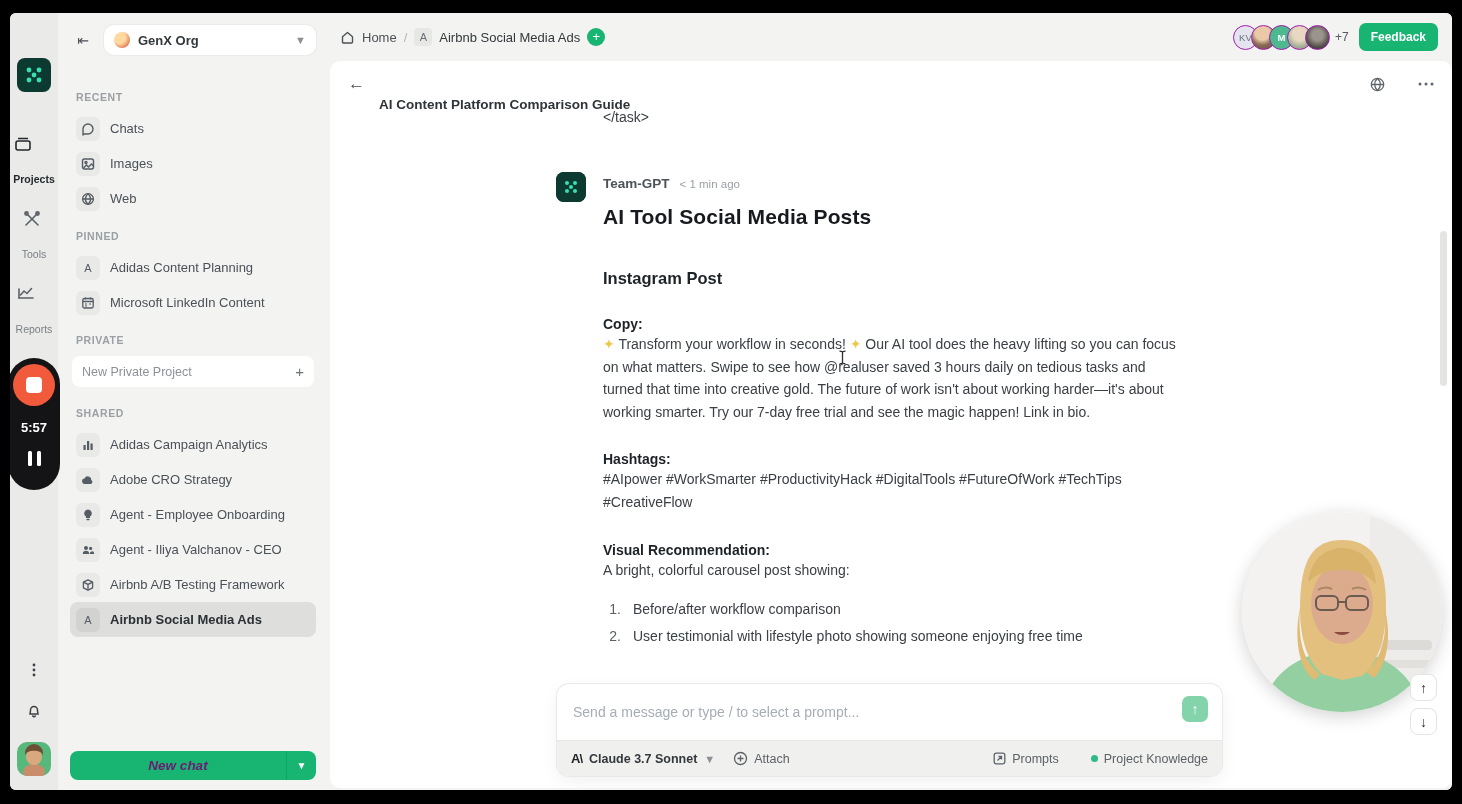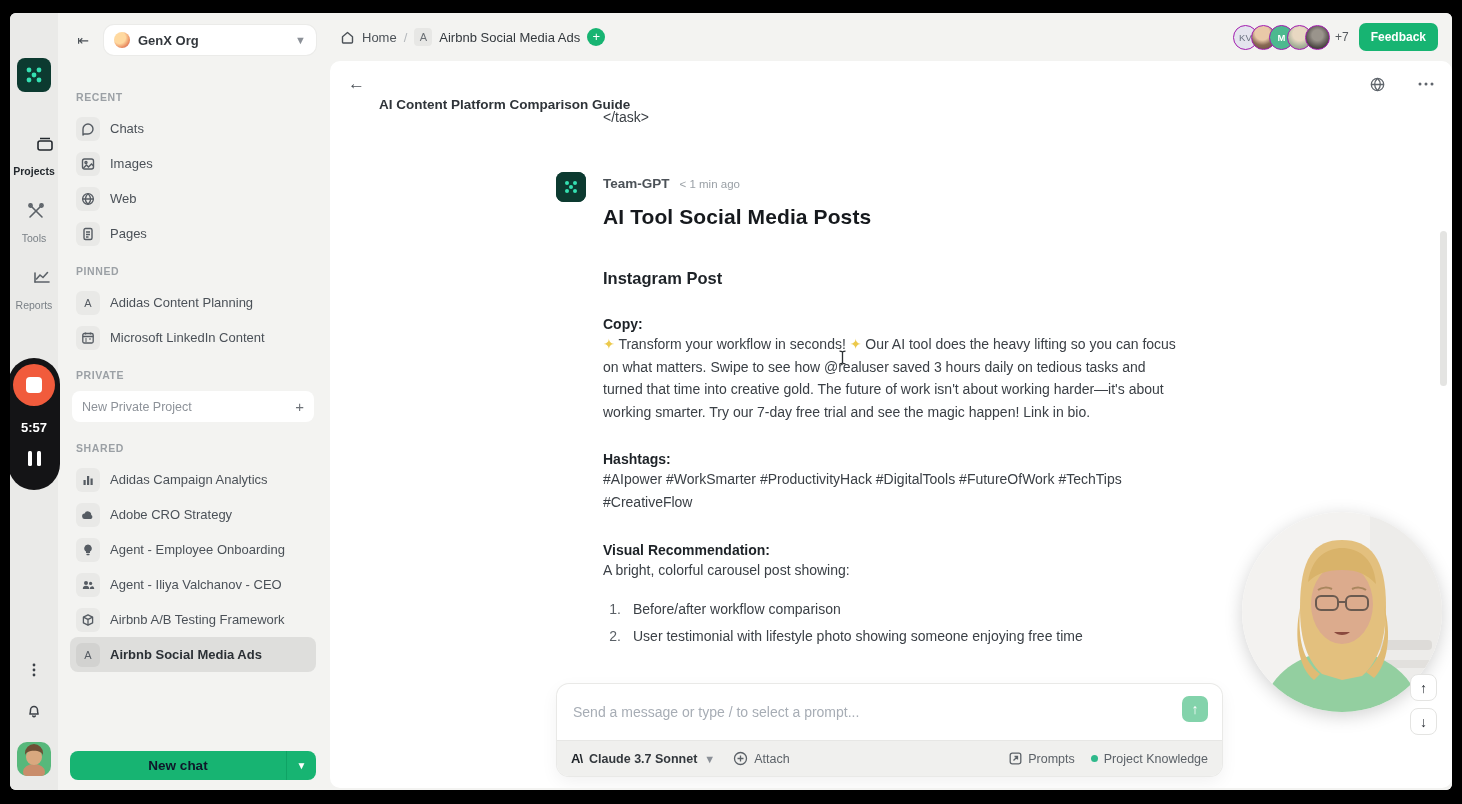--- a/index.html
+++ b/index.html
@@ -3,21 +3,21 @@
 <meta charset="utf-8">
 <style>
   * { margin:0; padding:0; box-sizing:border-box; }
   html,body { width:1462px; height:804px; background:#000; font-family:"Liberation Sans","DejaVu Sans",sans-serif; overflow:hidden; }
   .frame { position:absolute; left:10px; top:13px; width:1442px; height:777px; background:#ececea; border-radius:6px; overflow:hidden; display:flex; }
 
   
   .rail { width:48px; flex:0 0 48px; display:flex; flex-direction:column; align-items:center; padding-top:45px; position:relative; background:#eaeae8; }
   .rail-logo { width:34px; height:34px; border-radius:8px; background:#0c3a30; position:relative; margin-bottom:42px; }
   .rail-logo svg { position:absolute; inset:0; }
-  .rail-item { display:flex; flex-direction:column; align-items:flex-end; gap:11px; margin-bottom:24px; color:#5c6268; }
+  .rail-item { display:flex; flex-direction:column; align-items:flex-start; gap:19px; margin-bottom:24px; color:#5c6268; }
   .rail-item .lbl { font-size:10.5px; color:#7a8086; }
   .rail-item.active .lbl { color:#23282d; font-weight:bold; }
   .rail-bottom { position:absolute; bottom:14px; left:0; width:48px; display:flex; flex-direction:column; align-items:center; gap:22px; }
   .rail-avatar { width:34px; height:34px; border-radius:10px; overflow:hidden; }
 
   
   .recorder { position:absolute; left:-2px; top:345px; width:52px; height:132px; background:#141416; border-radius:26px; z-index:40; display:flex; flex-direction:column; align-items:center; padding-top:6px; }
   .rec-stop { width:42px; height:42px; border-radius:50%; background:#f15b3c; display:flex; align-items:center; justify-content:center; }
   .rec-stop .sq { width:16px; height:16px; border-radius:4px; background:#fff; }
   .rec-time { color:#fff; font-size:13px; font-weight:bold; margin-top:14px; }
@@ -39,21 +39,21 @@
   .side-item { display:flex; align-items:center; gap:10px; padding:5px 6px; border-radius:8px; height:35px; color:#4b5158; }
   .side-item .ic { width:24px; height:24px; border-radius:6px; background:#e9e9e7; display:flex; align-items:center; justify-content:center; color:#565c63; font-size:11px; flex:0 0 24px; }
   .side-item .lbl { font-size:13px; white-space:nowrap; overflow:hidden; }
   .side-item.selected { background:#dededc; }
   .side-item.selected .lbl { color:#2b3035; font-weight:bold; }
   .side-item.selected .ic { background:#d2d2d0; }
   .newproj { background:#fff; border-radius:8px; height:31px; display:flex; align-items:center; padding:0 10px; margin:2px 2px 6px; }
   .newproj .lbl { flex:1; font-size:12.5px; color:#8d9299; }
   .newproj .plus { color:#6d7278; font-size:15px; }
   .newchat-row { margin-top:auto; display:flex; }
-  .newchat-main { flex:1; background:#17b472; color:#0f172a; font-size:13.5px; font-weight:bold; height:29px; display:flex; align-items:center; justify-content:center; border-radius:8px 0 0 8px; }
+  .newchat-main { flex:1; background:#17b472; color:#701a75; font-size:13.5px; font-weight:bold; height:29px; display:flex; align-items:center; justify-content:center; border-radius:8px 0 0 8px;font-style:italic; }
   .newchat-drop { width:30px; background:#17b472; border-left:1px solid #0fa365; border-radius:0 8px 8px 0; display:flex; align-items:center; justify-content:center; color:#fff; font-size:10px; }
 
   
   .main { flex:1; display:flex; flex-direction:column; background:#f3f3f1; position:relative; }
   .topbar { height:48px; flex:0 0 48px; display:flex; align-items:center; padding:0 14px 0 12px; }
   .crumb { display:flex; align-items:center; gap:7px; color:#4c5258; font-size:13px; }
   .crumb .sep { color:#b4b8bc; }
   .crumb .badge { width:18px; height:18px; border-radius:4px; background:#e7e7e5; color:#6b7075; font-size:11px; display:flex; align-items:center; justify-content:center; }
   .crumb .cur { color:#33383d; }
   .plus-circle { width:18px; height:18px; border-radius:50%; background:#17b472; color:#fff; font-size:13px; line-height:17px; text-align:center; }
@@ -95,21 +95,21 @@
   
   .composer { position:absolute; left:227px; bottom:12px; width:665px; background:#fff; border-radius:12px; box-shadow:0 0 0 1px #e9e9e7, 0 6px 18px rgba(0,0,0,.06); z-index:6; overflow:hidden; }
   .composer-top { height:56px; display:flex; align-items:center; padding:0 14px 0 16px; }
   .composer-input { flex:1; border:none; outline:none; font-size:14px; color:#3b4046; font-family:inherit; background:transparent; }
   .composer-input::placeholder { color:#a7adb5; }
   .send-btn { width:26px; height:26px; border-radius:7px; background:#83d3ab; color:#fff; display:flex; align-items:center; justify-content:center; font-size:14px; align-self:flex-start; margin-top:12px; }
   .composer-bar { height:36px; background:#f0f0ee; border-top:1px solid #e7e7e5; display:flex; align-items:center; padding:0 14px; gap:18px; }
   .model-sel { display:flex; align-items:center; gap:7px; font-size:12.5px; font-weight:bold; color:#33383d; }
   .claude-logo { font-weight:800; font-size:13px; color:#1d2227; letter-spacing:-1px; }
   .bar-item { display:flex; align-items:center; gap:6px; font-size:12.5px; color:#5c6268; }
-  .bar-right { margin-left:auto; display:flex; align-items:center; gap:16px; }
+  .bar-right { margin-left:auto; display:flex; align-items:center; gap:32px; }
   .kdot { width:7px; height:7px; border-radius:50%; background:#2fb98b; }
 
   .scroll-thumb { position:absolute; right:5px; top:170px; width:7px; height:155px; border-radius:4px; background:#e4e4e2; z-index:3; }
 
   
   .webcam { position:absolute; left:1232px; top:499px; width:200px; height:200px; border-radius:50%; overflow:hidden; z-index:20; box-shadow:0 4px 18px rgba(0,0,0,.18); }
   .jumpbtn { position:absolute; width:27px; height:27px; background:#fff; border:1px solid #e4e4e2; border-radius:8px; display:flex; align-items:center; justify-content:center; font-size:14px; color:#2a2f36; z-index:30; }
   .jump-up { left:1400px; top:661px; }
   .jump-down { left:1400px; top:695px; }
   .ibeam { position:absolute; left:828px; top:337px; z-index:8; color:#2b2f33; }
@@ -229,29 +229,20 @@
       <span class="lbl">Images</span>
     </div>
     <div class="side-item">
       <span class="ic">
           <svg width="14" height="14" viewBox="0 0 14 14" fill="none" stroke="#565c63" stroke-width="1.3">
             <circle cx="7" cy="7" r="5.4"></circle>
             <path d="M1.6 7h10.8M7 1.6c-3.4 3.4-3.4 7.4 0 10.8M7 1.6c3.4 3.4 3.4 7.4 0 10.8"></path>
           </svg>
         </span>
       <span class="lbl">Web</span>
-    </div>
-    <div class="side-item">
-      <span class="ic">
-          <svg width="14" height="14" viewBox="0 0 14 14" fill="none" stroke="#565c63" stroke-width="1.4">
-            <rect x="3" y="1.5" width="8" height="11" rx="1.5"></rect>
-            <path d="M5 5h4M5 7.5h4M5 10h2.5"></path>
-          </svg>
-        </span>
-      <span class="lbl">Pages</span>
     </div>
 
     <div class="sec-title">PINNED</div>
     <div class="side-item">
       <span class="ic">A</span>
       <span class="lbl">Adidas Content Planning</span>
     </div>
     <div class="side-item">
       <span class="ic">
           <svg width="14" height="14" viewBox="0 0 14 14" fill="none" stroke="#565c63" stroke-width="1.3">

